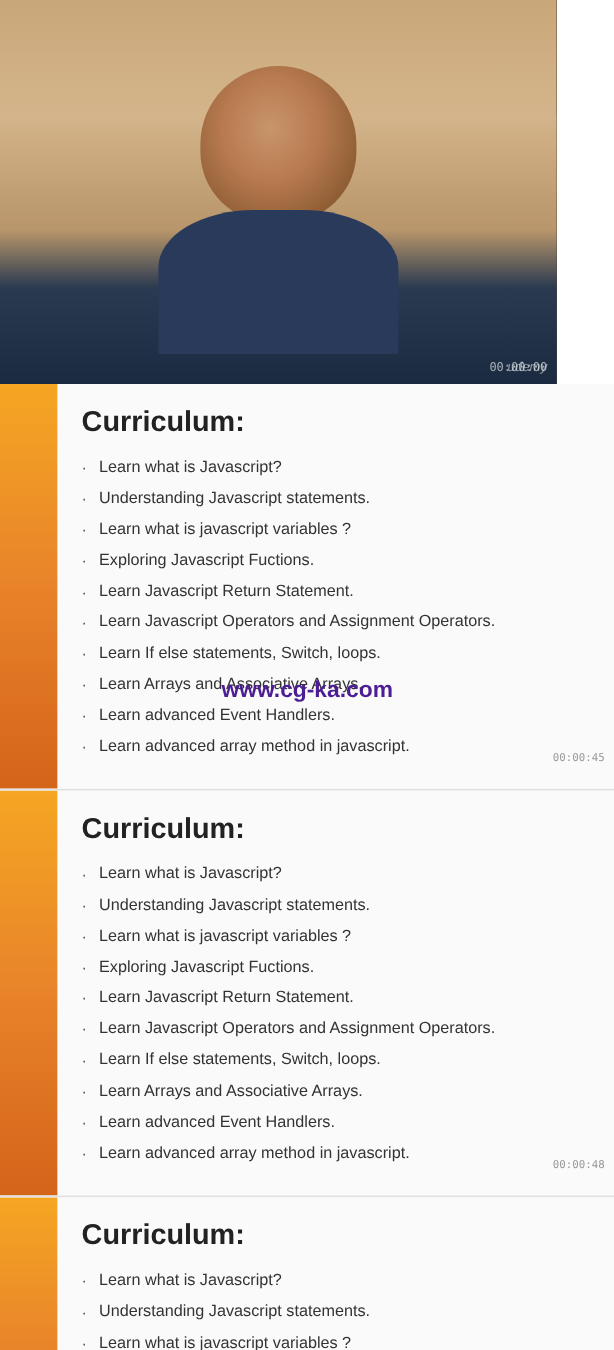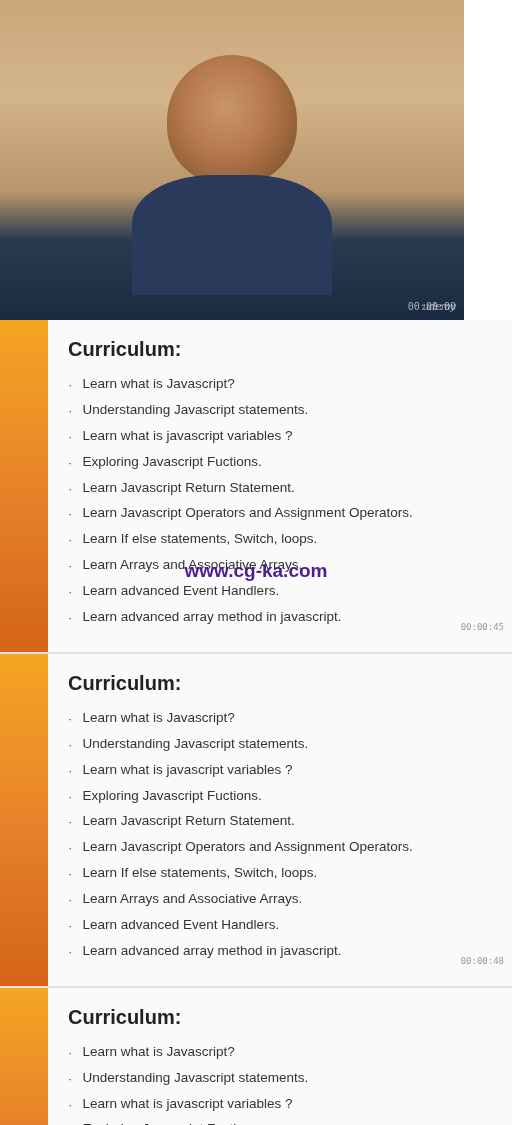--- a/index.html
+++ b/index.html
@@ -112,21 +112,21 @@
     .slide-timestamp {
       position: absolute;
       bottom: 20px;
       right: 8px;
       font-size: 9px;
       color: #999;
       font-family: monospace;
     }
 
     .curriculum-title {
-      font-size: 20px;
+      font-size: 24px;
       font-weight: bold;
       color: #222;
       margin-bottom: 14px;
     }
 
     .curriculum-list {
       list-style: none;
       padding: 0;
     }
 

